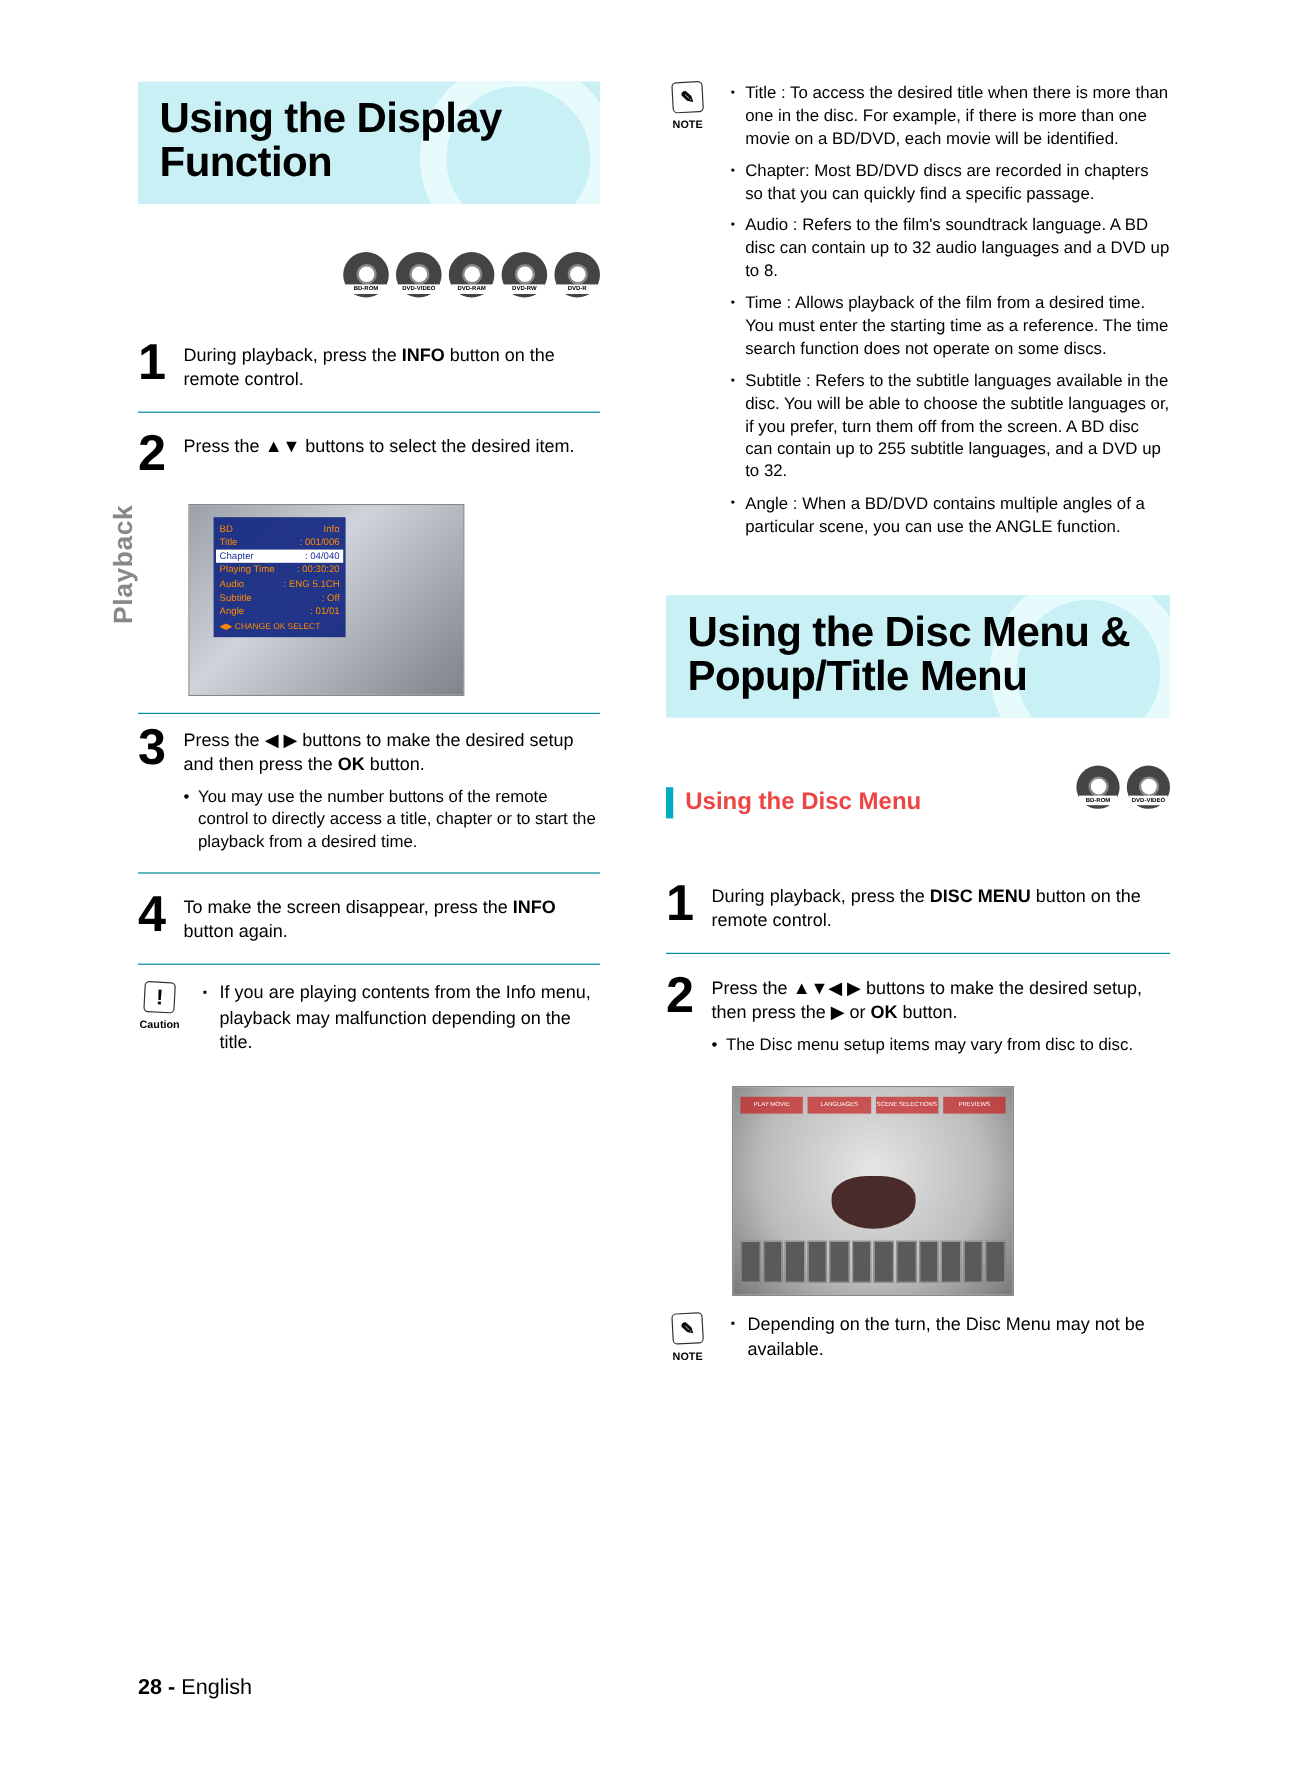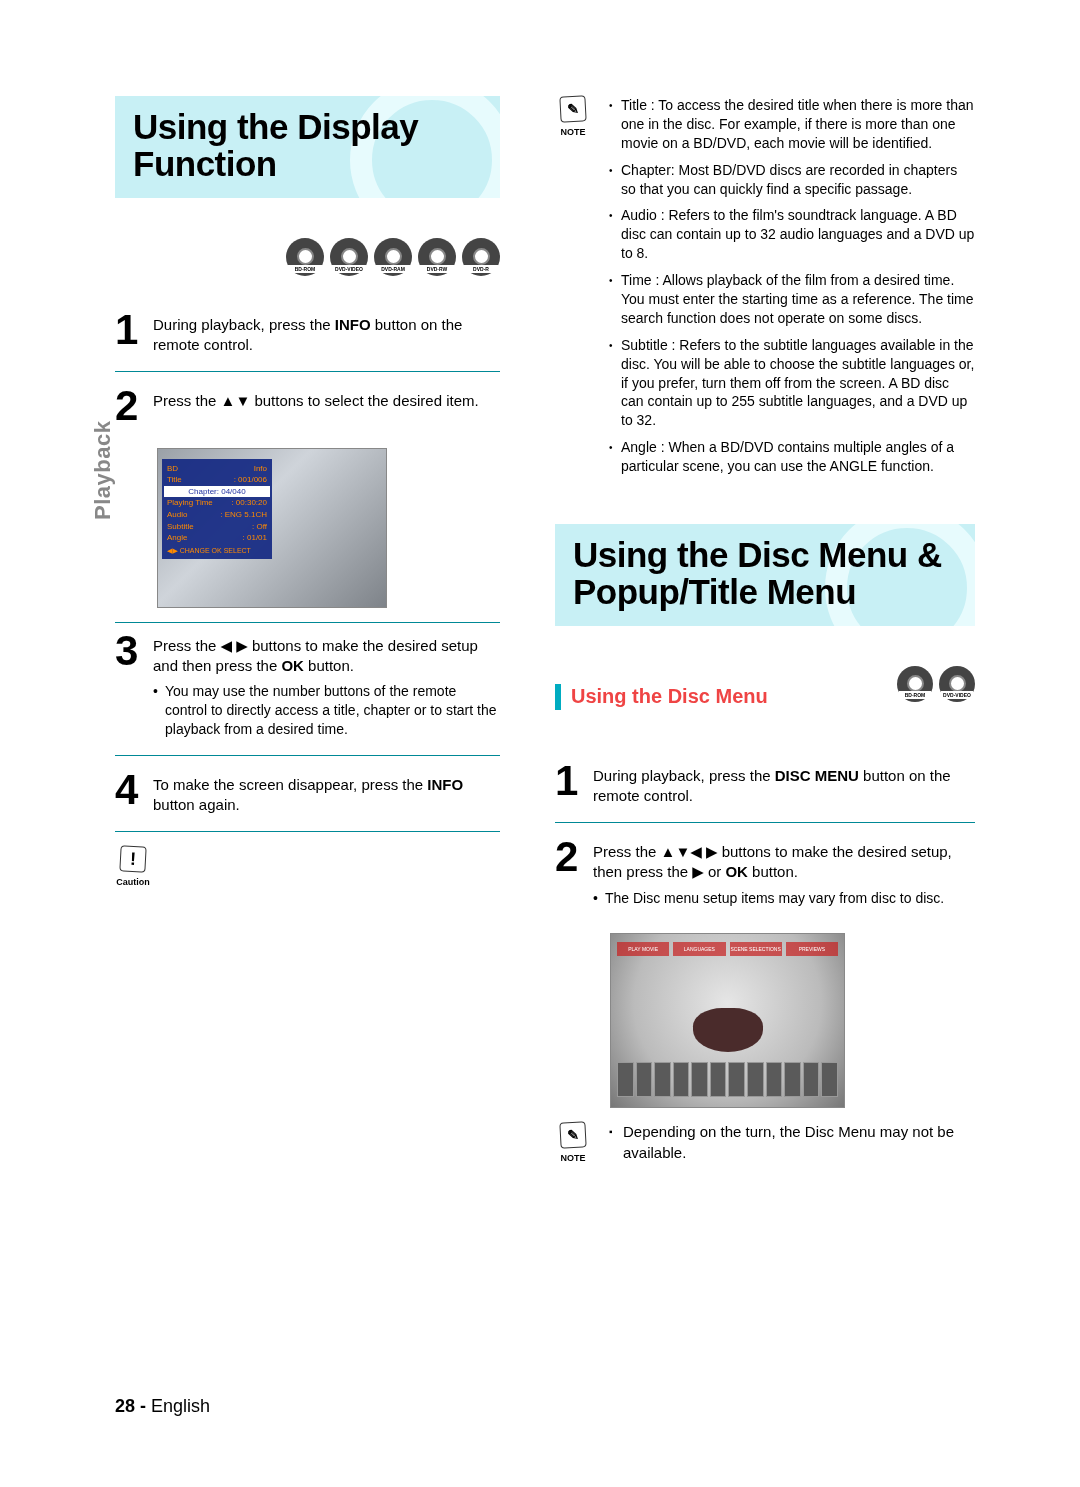--- a/index.html
+++ b/index.html
@@ -6,21 +6,21 @@
   html, body { width: 1080px; height: 1487px; }
   body {
     font-family: Arial, Helvetica, sans-serif;
     background: #fff;
     color: #000;
     position: relative;
   }
   .page {
     width: 1080px;
     height: 1487px;
-    padding: 96px 105px 80px 115px;
+    padding: 68px 105px 80px 115px;
     display: flex;
     gap: 55px;
     position: relative;
   }
   .col { flex: 1 1 0; min-width: 0; position: relative; }
   .col-left { flex: 0 0 385px; }
   .col-right { flex: 1 1 0; }
 
   
   .banner {
@@ -117,30 +117,30 @@
   .screenshot {
     width: 230px;
     height: 160px;
     margin: 8px 0 14px 42px;
     background: linear-gradient(135deg,#9aa0a7 0%, #cfd4da 40%, #7e8389 100%);
     position: relative;
     border: 1px solid #888;
   }
   .osd {
     position: absolute;
-    left: 4px; top: 10px;
+    left: 20px; top: 10px;
     background: rgba(20,40,130,0.92);
     color: #ff8a00;
     font-size: 8px;
     line-height: 1.2;
     padding: 4px 5px;
     width: 110px;
   }
   .osd-row { display:flex; justify-content:space-between; padding: 1px 0; }
-  .osd-row.hl { background:#fff; color:#2030a0; padding:1px 3px; margin:0 -3px;justify-content:center; }
+  .osd-row.hl { background:#fff; color:#2030a0; padding:1px 3px; margin:0 -3px; }
   .osd-foot { margin-top:3px; font-size:7px; }
 
   
   .notice {
     display: flex;
     gap: 18px;
     font-size: 15px;
     line-height: 1.35;
     margin-top: 14px;
   }
@@ -325,20 +325,25 @@
       <div class="step-num">4</div>
       <div class="step-body">
         <span>To make the screen disappear, press the </span><b>INFO</b><span> button again.</span>
       </div>
     </div>
 
     <div class="notice">
       <div class="notice-icon">
         <div class="notice-badge">!</div>
         <div class="notice-label">Caution</div>
+      </div>
+      <div class="notice-body">
+        <ul>
+            <li>If you are playing contents from the Info menu, playback may malfunction depending on the title.</li>
+          </ul>
       </div>
     </div>
 
   </div>
 
   <div class="col col-right">
 
     <div class="notice" style="margin-top:0;">
       <div class="notice-icon">
         <div class="notice-badge note">✎</div>

